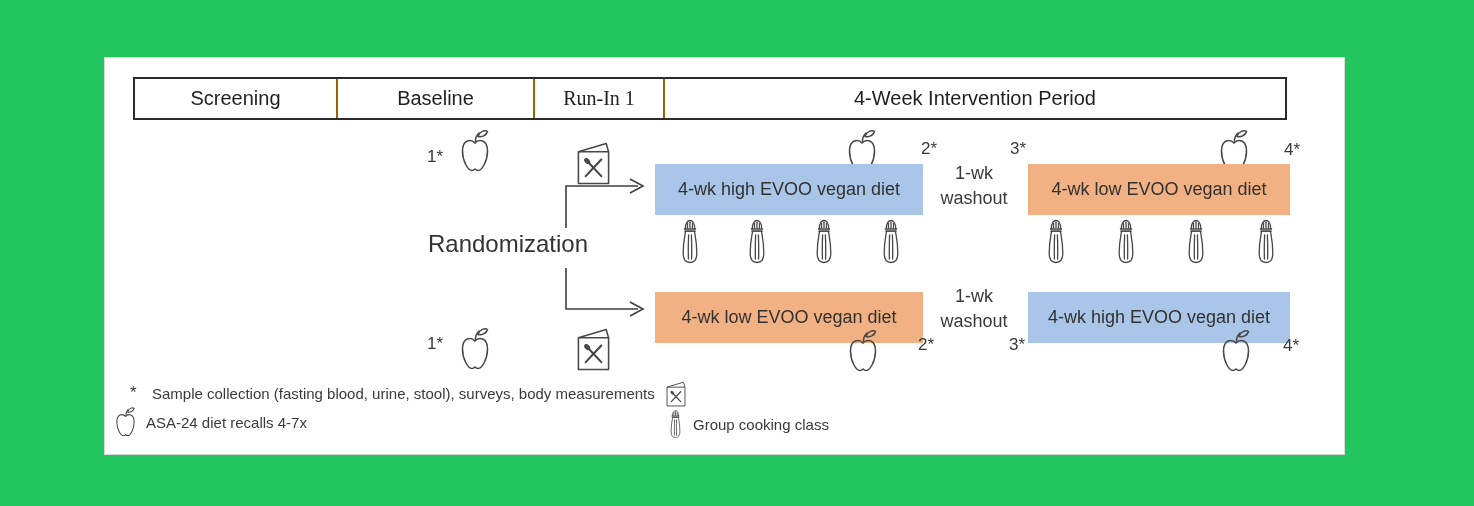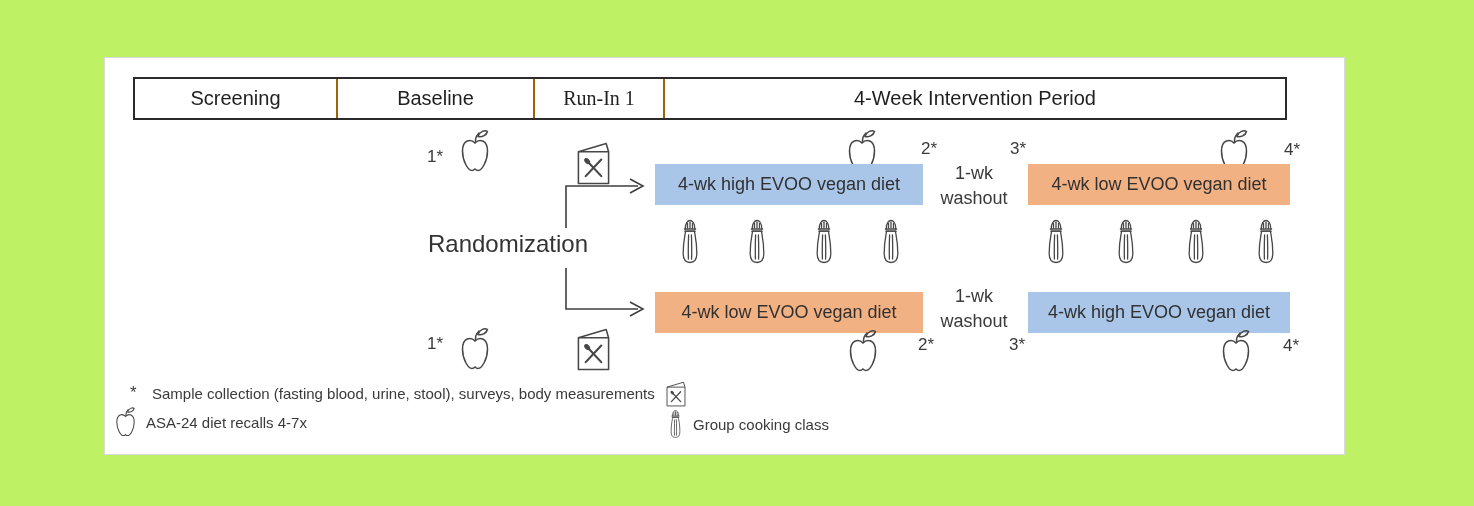--- a/index.html
+++ b/index.html
@@ -1,29 +1,29 @@
 <!DOCTYPE html>
 <html><head>
 <meta charset="utf-8">
 <style>
   html,body{margin:0;padding:0;background:#ffffff;}
   .canvas{
-    position:relative;width:1474px;height:506px;background:#bef264;
+    position:relative;width:1474px;height:506px;background:#22c55e;
     font-family:"Liberation Sans", sans-serif;color:#3a3a3a;overflow:hidden;
   }
   .abs{position:absolute;}
   
   .frame{left:104px;top:57px;width:1239px;height:396px;border:1.5px solid #d9d9d9;background:#ffffff;}
   
   .phase-table{left:133px;top:77px;width:1154px;height:43px;display:flex;border:2px solid #2b2b2b;box-sizing:border-box;}
   .phase-cell{display:flex;align-items:center;justify-content:center;font-size:20px;color:#1f1f1f;box-sizing:border-box;}
   .phase-cell + .phase-cell{border-left:2px solid #a16207;}
   .pc-0{width:201px;} .pc-1{width:197px;} .pc-2{width:130px;font-family:Liberation Serif, serif;} .pc-3{flex:1;}
   
-  .bar{height:41px;display:flex;align-items:center;justify-content:center;font-size:18px;color:#313131;white-space:nowrap;}
+  .bar{height:51px;display:flex;align-items:center;justify-content:center;font-size:18px;color:#313131;white-space:nowrap;}
   .bar-a1-first{left:655px;top:164px;width:268px;}
   .bar-a1-second{left:1028px;top:164px;width:262px;}
   .bar-a2-first{left:655px;top:292px;width:268px;}
   .bar-a2-second{left:1028px;top:292px;width:262px;}
   
   .washout{width:90px;text-align:center;font-size:18px;line-height:25px;color:#3a3a3a;}
   .washout-a1{left:929px;top:161px;}
   .washout-a2{left:929px;top:284px;}
   
   .randomization{left:408px;top:230px;width:200px;text-align:center;font-size:24px;color:#333333;}

